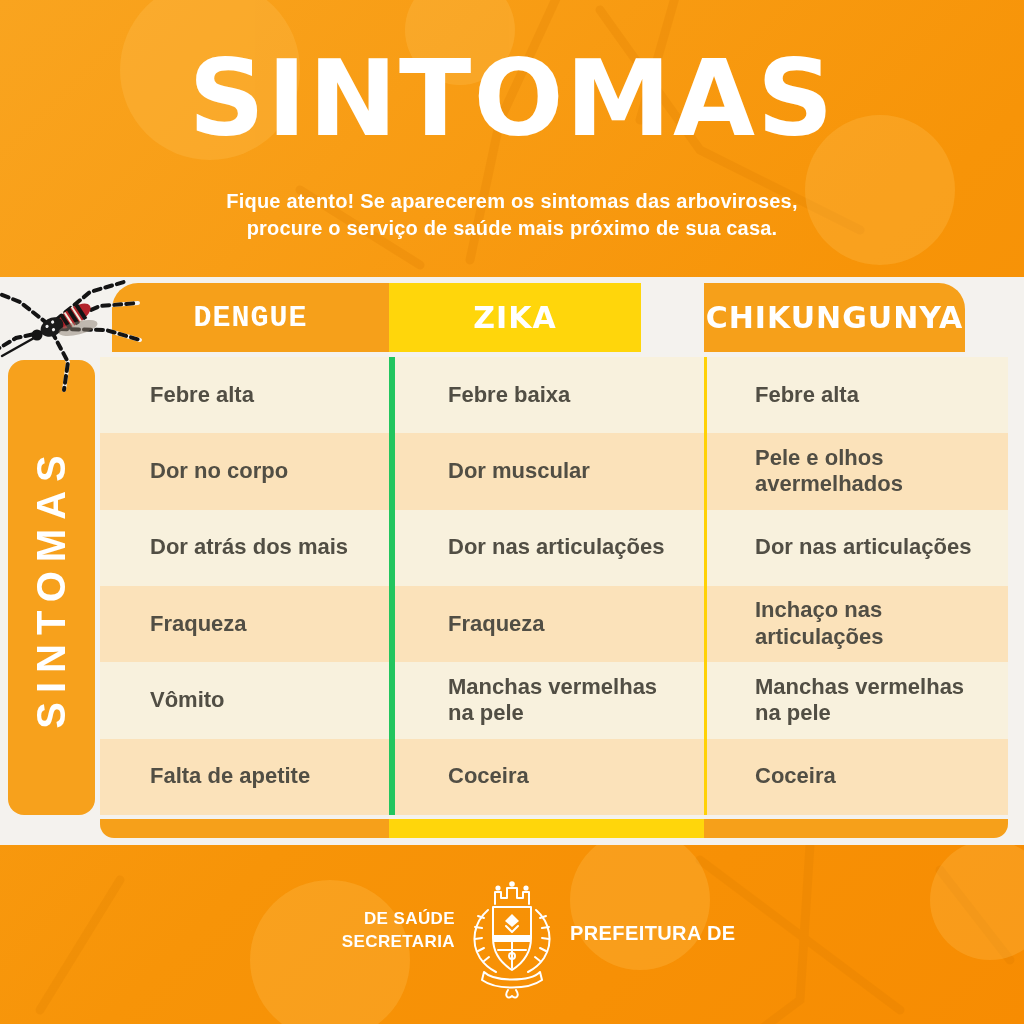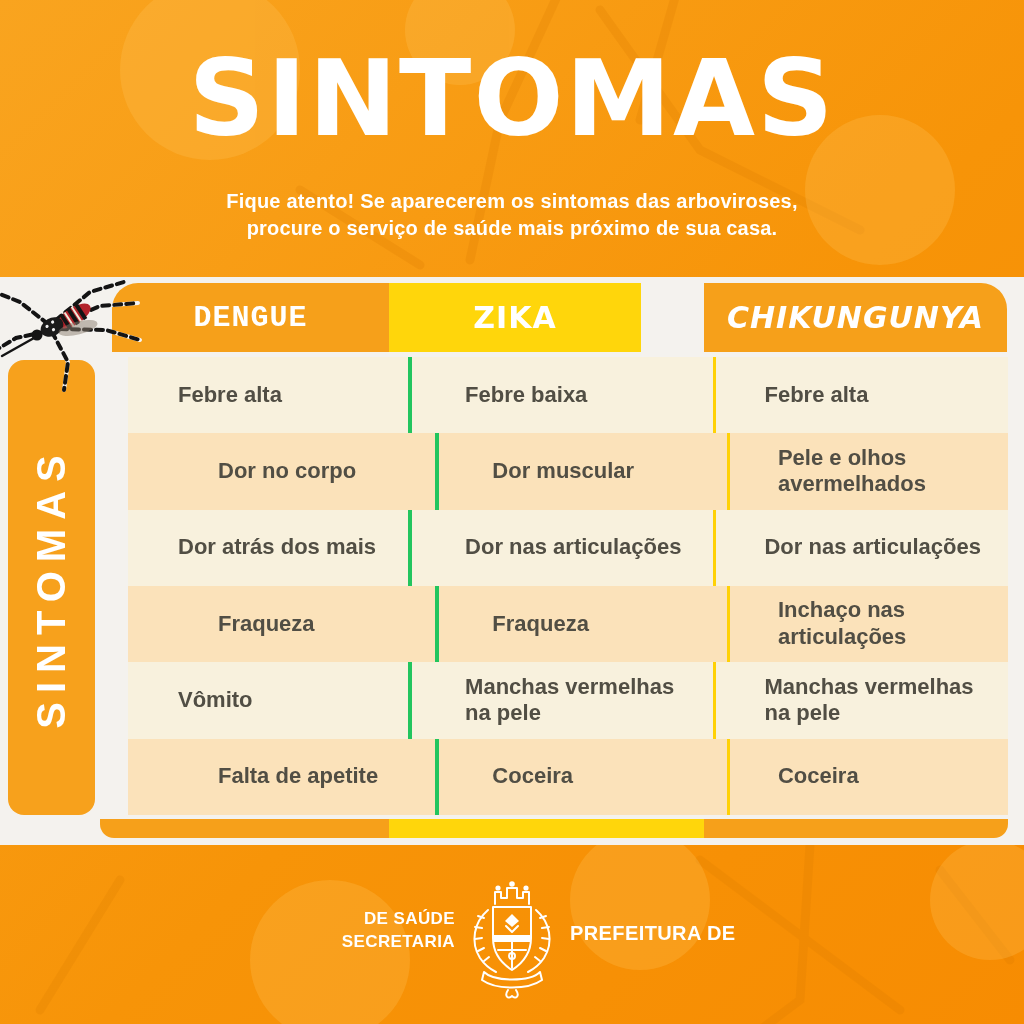--- a/index.html
+++ b/index.html
@@ -30,46 +30,46 @@
   }
   
   .col-header {
     position:absolute; top:283px; height:69px;
     display:flex; align-items:center; justify-content:center;
     color:#ffffff; font-family:"DejaVu Sans","Liberation Sans",sans-serif;
     font-weight:bold; font-size:30px; letter-spacing:1px;
   }
   .hdr-dengue { left:112px; width:277px; background:#f6a01a; border-radius:26px 0 0 0;font-family:Liberation Mono, monospace; }
   .hdr-zika   { left:389px; width:252px; background:#ffd60b; }
-  .hdr-chik   { left:704px; width:303px; background:#f6a01a; border-radius:0 26px 0 0;font-style:italic; }
+  .hdr-chik   { left:704px; width:261px; background:#f6a01a; border-radius:0 26px 0 0; }
   
   .side-label {
     position:absolute; left:8px; top:360px; width:87px; height:455px;
     background:#f7a11c; border-radius:16px;
     display:flex; align-items:center; justify-content:center;
   }
   .side-label span {
     transform:rotate(-90deg); white-space:nowrap;
     color:#ffffff; font-weight:bold; font-size:40px; letter-spacing:9px;
   }
   
   .tbody {
     position:absolute; left:100px; top:357px; width:908px; height:458px;
     display:flex; flex-direction:column;
   }
-  .trow { flex:1; display:flex;margin-left:28px; }
+  .trow { flex:1; display:flex; }
   .trow.cream { background:#f8f1dd; }
-  .trow.peach { background:#fbe2ba;padding-left:40px; }
+  .trow.peach { background:#fbe2ba; }
   .tcell {
     display:flex; flex-direction:column; justify-content:center;
     color:#514e44; font-size:22px; font-weight:bold;
     line-height:1.22; white-space:pre-line;
   }
   .tcell.c1 { width:289px; padding-left:50px; }
-  .tcell.c2 { width:315px; padding-left:53px; border-left:4px solid #22c55e; }
+  .tcell.c2 { width:315px; padding-left:53px; border-left:6px solid #22c55e; }
   .tcell.c3 { width:304px; padding-left:48px; border-left:3px solid #ffd106; }
   .cell-note { font-size:18px; font-style:italic; font-weight:bold; margin-top:1px; }
   
   .bbar { position:absolute; top:819px; height:19px; }
   .bbar.b1 { left:100px; width:289px; background:#f6a01a; border-radius:0 0 0 14px; }
   .bbar.b2 { left:389px; width:315px; background:#ffd60b; }
   .bbar.b3 { left:704px; width:304px; background:#f6a01a; border-radius:0 0 14px 0; }
   
   .footer-left {
     position:absolute; left:255px; top:908px; width:200px;

